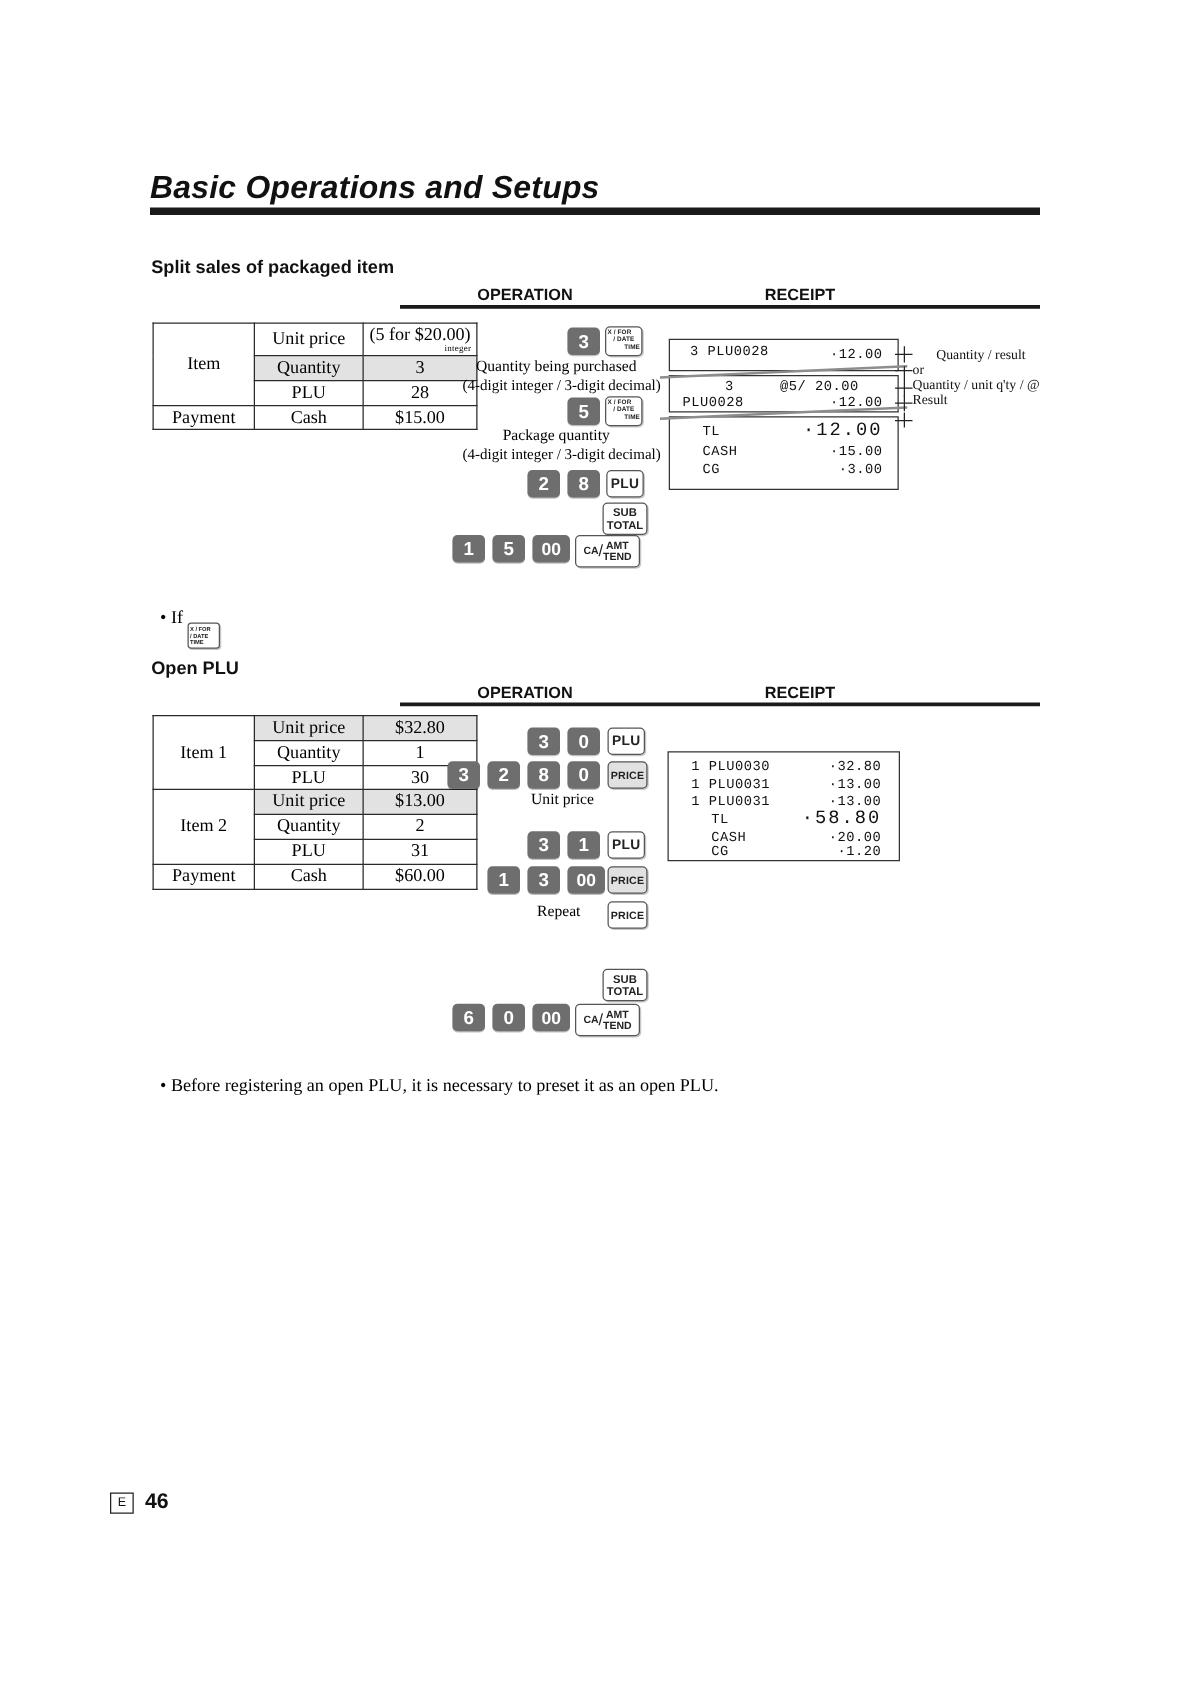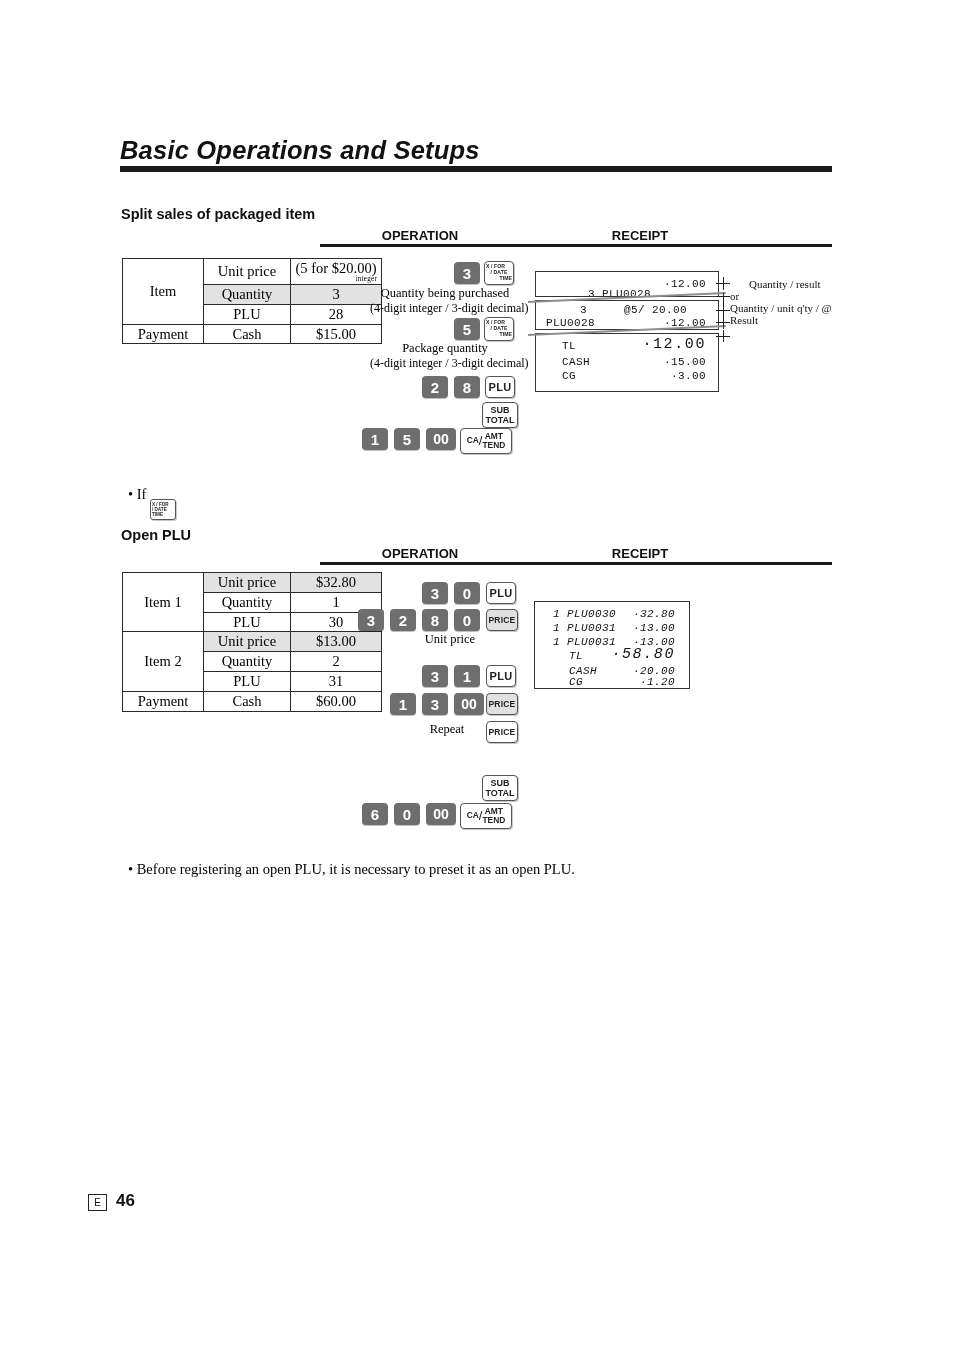--- a/index.html
+++ b/index.html
@@ -333,21 +333,21 @@
       <span>CA</span>
       <span class="slash">/</span>
       <span class="ca-col">
         <span class="t">AMT</span>
         <span class="t">TEND</span>
       </span>
     </span>
   </div>
 
   <div class="receipt" style="left:535px; top:271px; width:184px; height:26px;">
-    <div class="rline" style="left:16px; top:16px;margin-left:36px;">3 PLU0028</div>
+    <div class="rline" style="left:16px; top:4px;">3 PLU0028</div>
     <div class="rline" style="right:12px; top:6px;">·12.00</div>
   </div>
 
   <div class="receipt" style="left:535px; top:300px; width:184px; height:30px;">
     <div class="rline" style="left:44px; top:3px;">3</div>
     <div class="rline" style="left:88px; top:3px;">@5/ 20.00</div>
     <div class="rline" style="left:10px; top:16px;">PLU0028</div>
     <div class="rline" style="right:12px; top:16px; border-bottom:1px solid #333;">·12.00</div>
   </div>
 
@@ -466,21 +466,21 @@
     <span class="ca-frac">
       <span>CA</span>
       <span class="slash">/</span>
       <span class="ca-col">
         <span class="t">AMT</span>
         <span class="t">TEND</span>
       </span>
     </span>
   </div>
 
-  <div class="receipt" style="left:534px; top:601px; width:156px; height:88px;font-style:italic;">
+  <div class="receipt" style="left:534px; top:601px; width:186px; height:88px;">
     <div class="rline" style="left:18px; top:6px;">1 PLU0030</div>
     <div class="rline" style="right:14px; top:6px;">·32.80</div>
     <div class="rline" style="left:18px; top:20px;">1 PLU0031</div>
     <div class="rline" style="right:14px; top:20px;">·13.00</div>
     <div class="rline" style="left:18px; top:34px;">1 PLU0031</div>
     <div class="rline" style="right:14px; top:34px;">·13.00</div>
     <div class="rline" style="left:34px; top:48px;">TL</div>
     <div class="rbig" style="right:14px; top:44px;margin-left:24px;">·58.80</div>
     <div class="rline" style="left:34px; top:63px;">CASH</div>
     <div class="rline" style="right:14px; top:63px;">·20.00</div>

